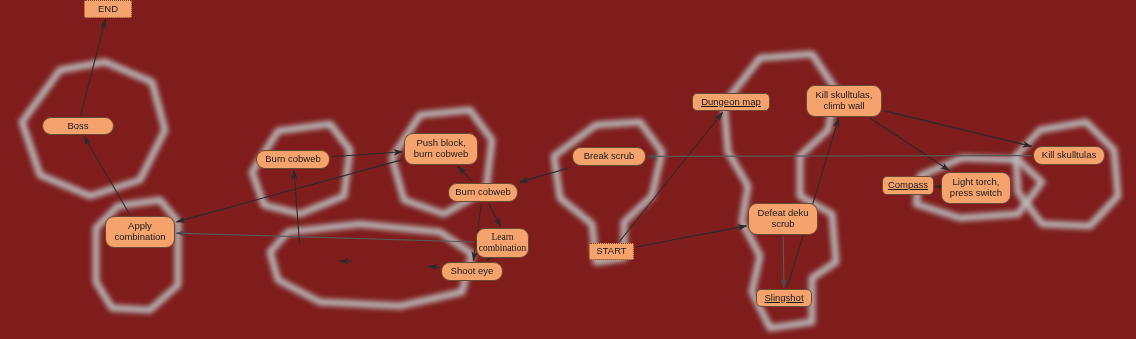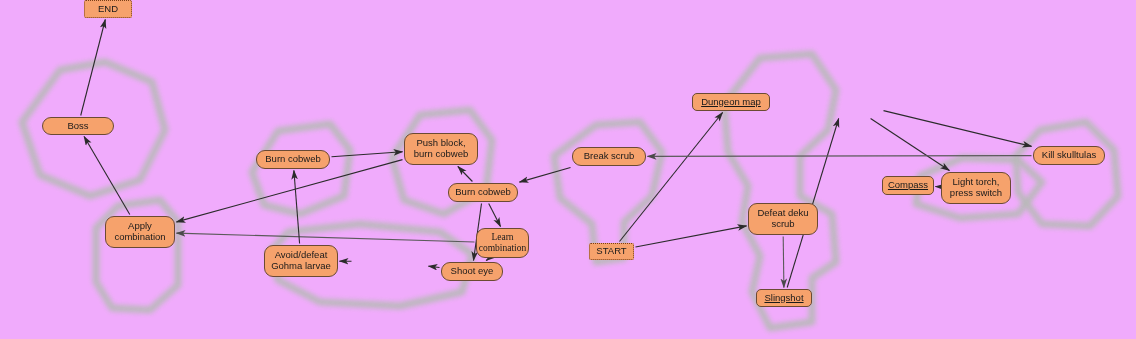--- a/index.html
+++ b/index.html
@@ -8,21 +8,21 @@
     padding: 0;
     background: #ffffff;
   }
   body {
     font-family: "Liberation Sans", sans-serif;
   }
   #canvas {
     position: relative;
     width: 1136px;
     height: 339px;
-    background: #f0abfc;
+    background: #7f1d1d;
     overflow: hidden;
   }
   #regions, #edges {
     position: absolute;
     left: 0;
     top: 0;
     width: 1136px;
     height: 339px;
   }
   #regions { z-index: 1; }
@@ -141,27 +141,27 @@
       <div class="node round" style="left: 42px; top: 117px; width: 72px; height: 18px;">Boss</div>
       <div class="node round two-line" style="left: 105px; top: 216px; width: 70px; height: 32px;">Apply
 combination</div>
       <div class="node round" style="left: 256px; top: 150px; width: 74px; height: 19px;">Burn cobweb</div>
       <div class="node round two-line" style="left: 404px; top: 133px; width: 74px; height: 32px;">Push block,
 burn cobweb</div>
       <div class="node round" style="left: 448px; top: 183px; width: 70px; height: 19px;">Burn cobweb</div>
       <div class="node round two-line" style="left: 476px; top: 228px; width: 53px; height: 30px; font-family: Liberation Serif, serif;">Learn
 combination</div>
       <div class="node round" style="left: 441px; top: 262px; width: 62px; height: 19px;">Shoot eye</div>
-      <div class="node round two-line" style="left: 264px; top: 245px; width: 74px; height: 32px;">Avoid/defeat
-Gohma larvae</div>
       <div class="node terminal" style="left: 589px; top: 243px; width: 45px; height: 17px;">START</div>
       <div class="node round" style="left: 572px; top: 147px; width: 74px; height: 19px;">Break scrub</div>
       <div class="node square" style="left: 692px; top: 93px; width: 78px; height: 18px;">Dungeon map</div>
       <div class="node round two-line" style="left: 748px; top: 203px; width: 70px; height: 32px;">Defeat deku
 scrub</div>
       <div class="node square" style="left: 756px; top: 289px; width: 56px; height: 18px;">Slingshot</div>
+      <div class="node round two-line" style="left: 806px; top: 85px; width: 76px; height: 32px;">Kill skulltulas,
+climb wall</div>
       <div class="node round two-line" style="left: 941px; top: 172px; width: 70px; height: 32px;">Light torch,
 press switch</div>
       <div class="node square" style="left: 882px; top: 176px; width: 52px; height: 19px;">Compass</div>
       <div class="node round" style="left: 1033px; top: 146px; width: 72px; height: 19px;">Kill skulltulas</div>
     </div>
 
 </div>
 
 </body></html>

